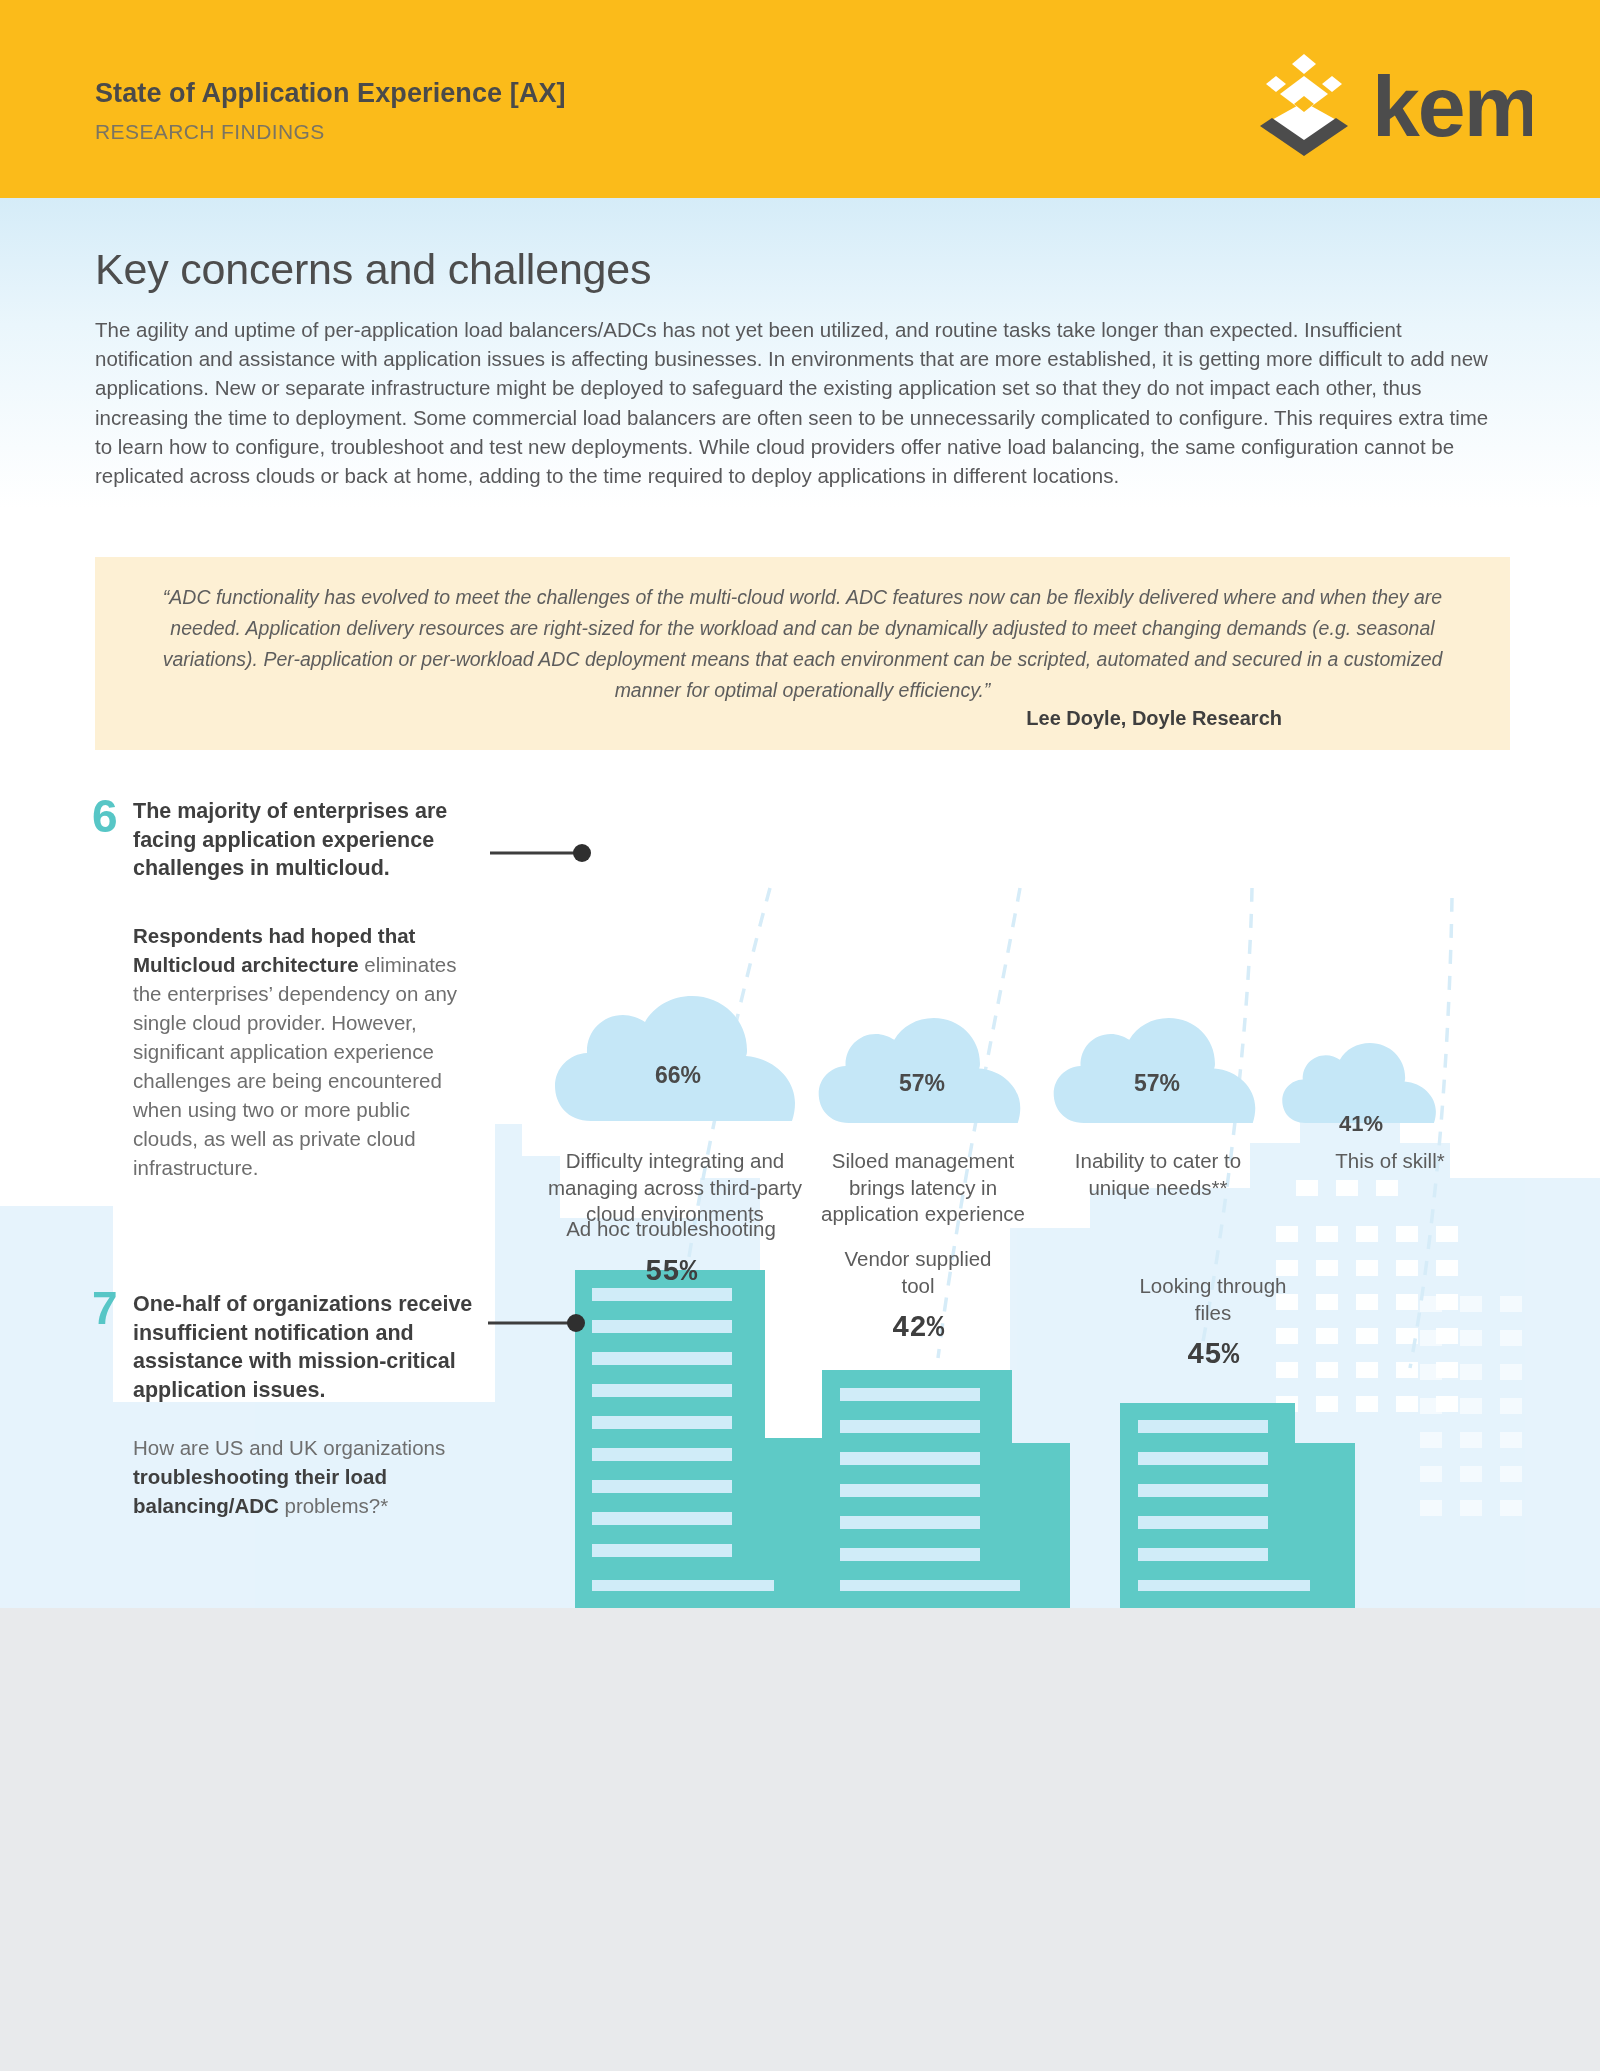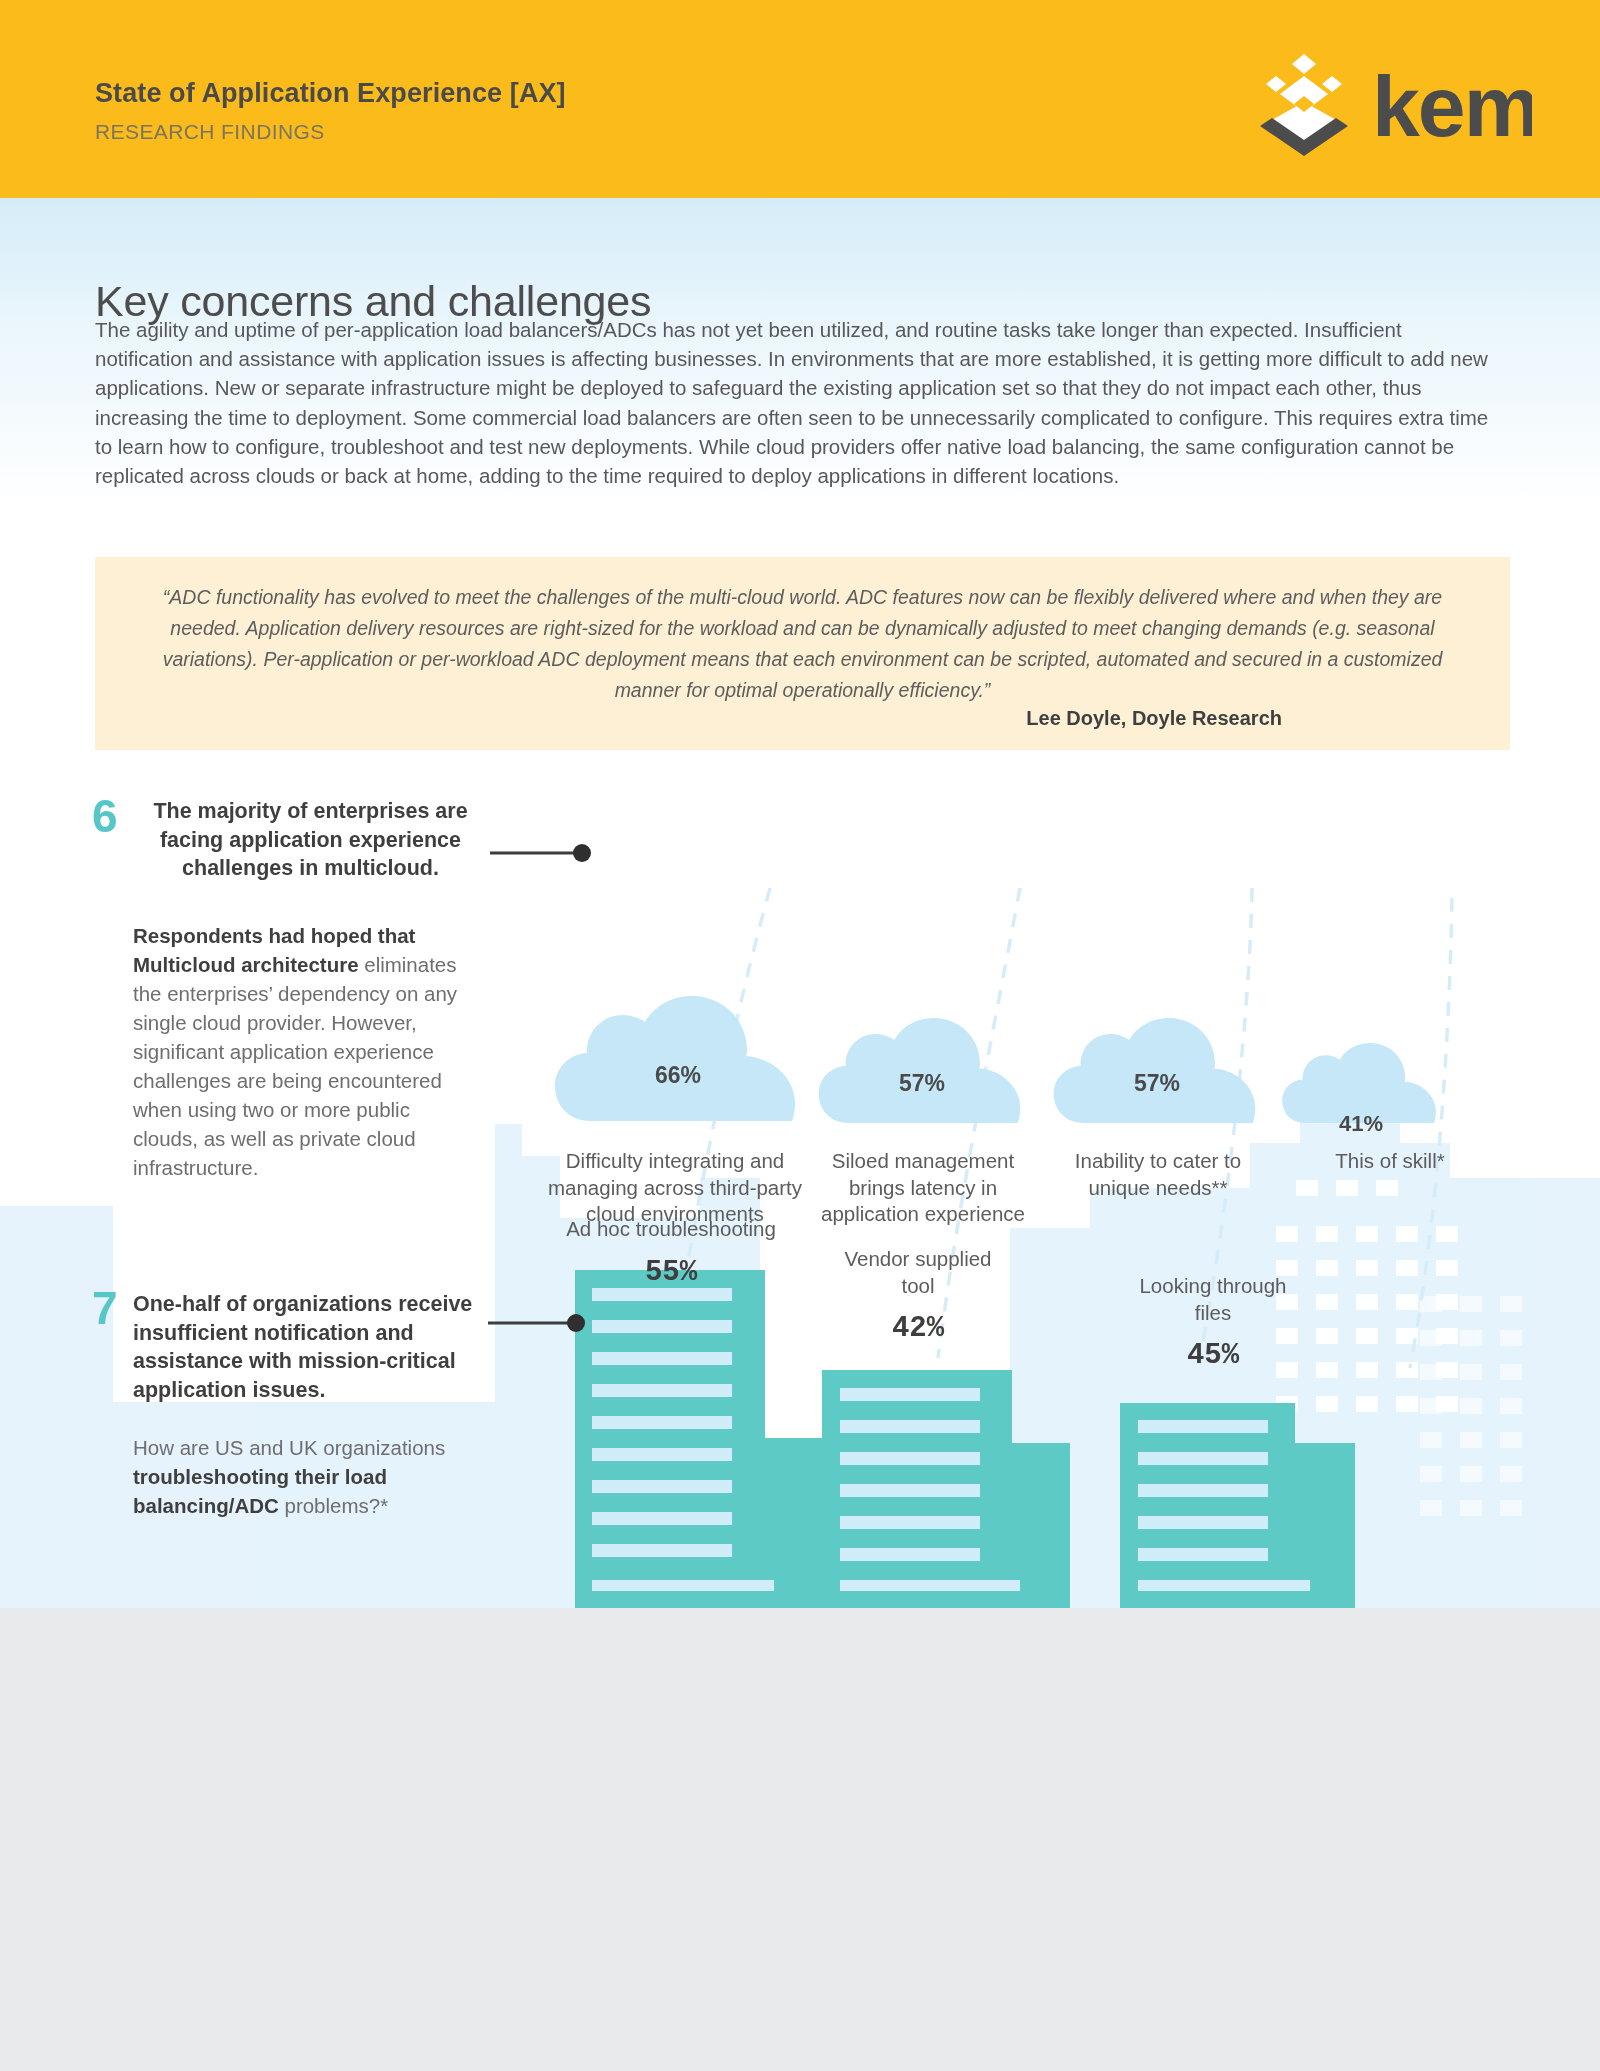--- a/index.html
+++ b/index.html
@@ -30,21 +30,21 @@
   #sky {
     position:absolute; left:0; top:198px; width:1600px; height:1410px;
     background:linear-gradient(180deg,#d5ecf8 0%, #eaf6fc 9%, #ffffff 22%, #ffffff 100%);
     overflow:hidden;
   }
   #skyline { position:absolute; left:0; top:830px; width:1600px; height:580px; }
 
   
   #page-title {
     position:absolute; left:95px; top:245px;
-    font-size:43px; font-weight:400; color:#4d4d4d; letter-spacing:-.2px;margin-top:32px;
+    font-size:43px; font-weight:400; color:#4d4d4d; letter-spacing:-.2px;
   }
   #intro {
     position:absolute; left:95px; top:315px; width:1410px;
     font-size:20.5px; line-height:29.2px; color:#58585a; font-weight:300;
   }
 
   
   #quote-box {
     position:absolute; left:95px; top:557px; width:1415px; height:193px;
     background:#fdf0d4;
@@ -65,21 +65,21 @@
     background:#ffffff;
   }
   .num {
     position:absolute; font-size:46px; font-weight:700; color:#57c6c6; line-height:1;
   }
   #num6 { left:92px; top:793px; }
   #num7 { left:92px; top:1285px; }
 
   #s6-head {
     position:absolute; left:133px; top:797px; width:355px;
-    font-size:21.5px; font-weight:700; line-height:28.5px; color:#3f3f3f;text-align:center;
+    font-size:21.5px; font-weight:700; line-height:28.5px; color:#3f3f3f;
   }
   #s6-body {
     position:absolute; left:133px; top:921px; width:345px;
     font-size:20.5px; line-height:29px; color:#6e6e6e; font-weight:300;
   }
   #s6-body b { font-weight:700; color:#3f3f3f; }
 
   
   #s7-head {
     position:absolute; left:133px; top:1290px; width:370px;

